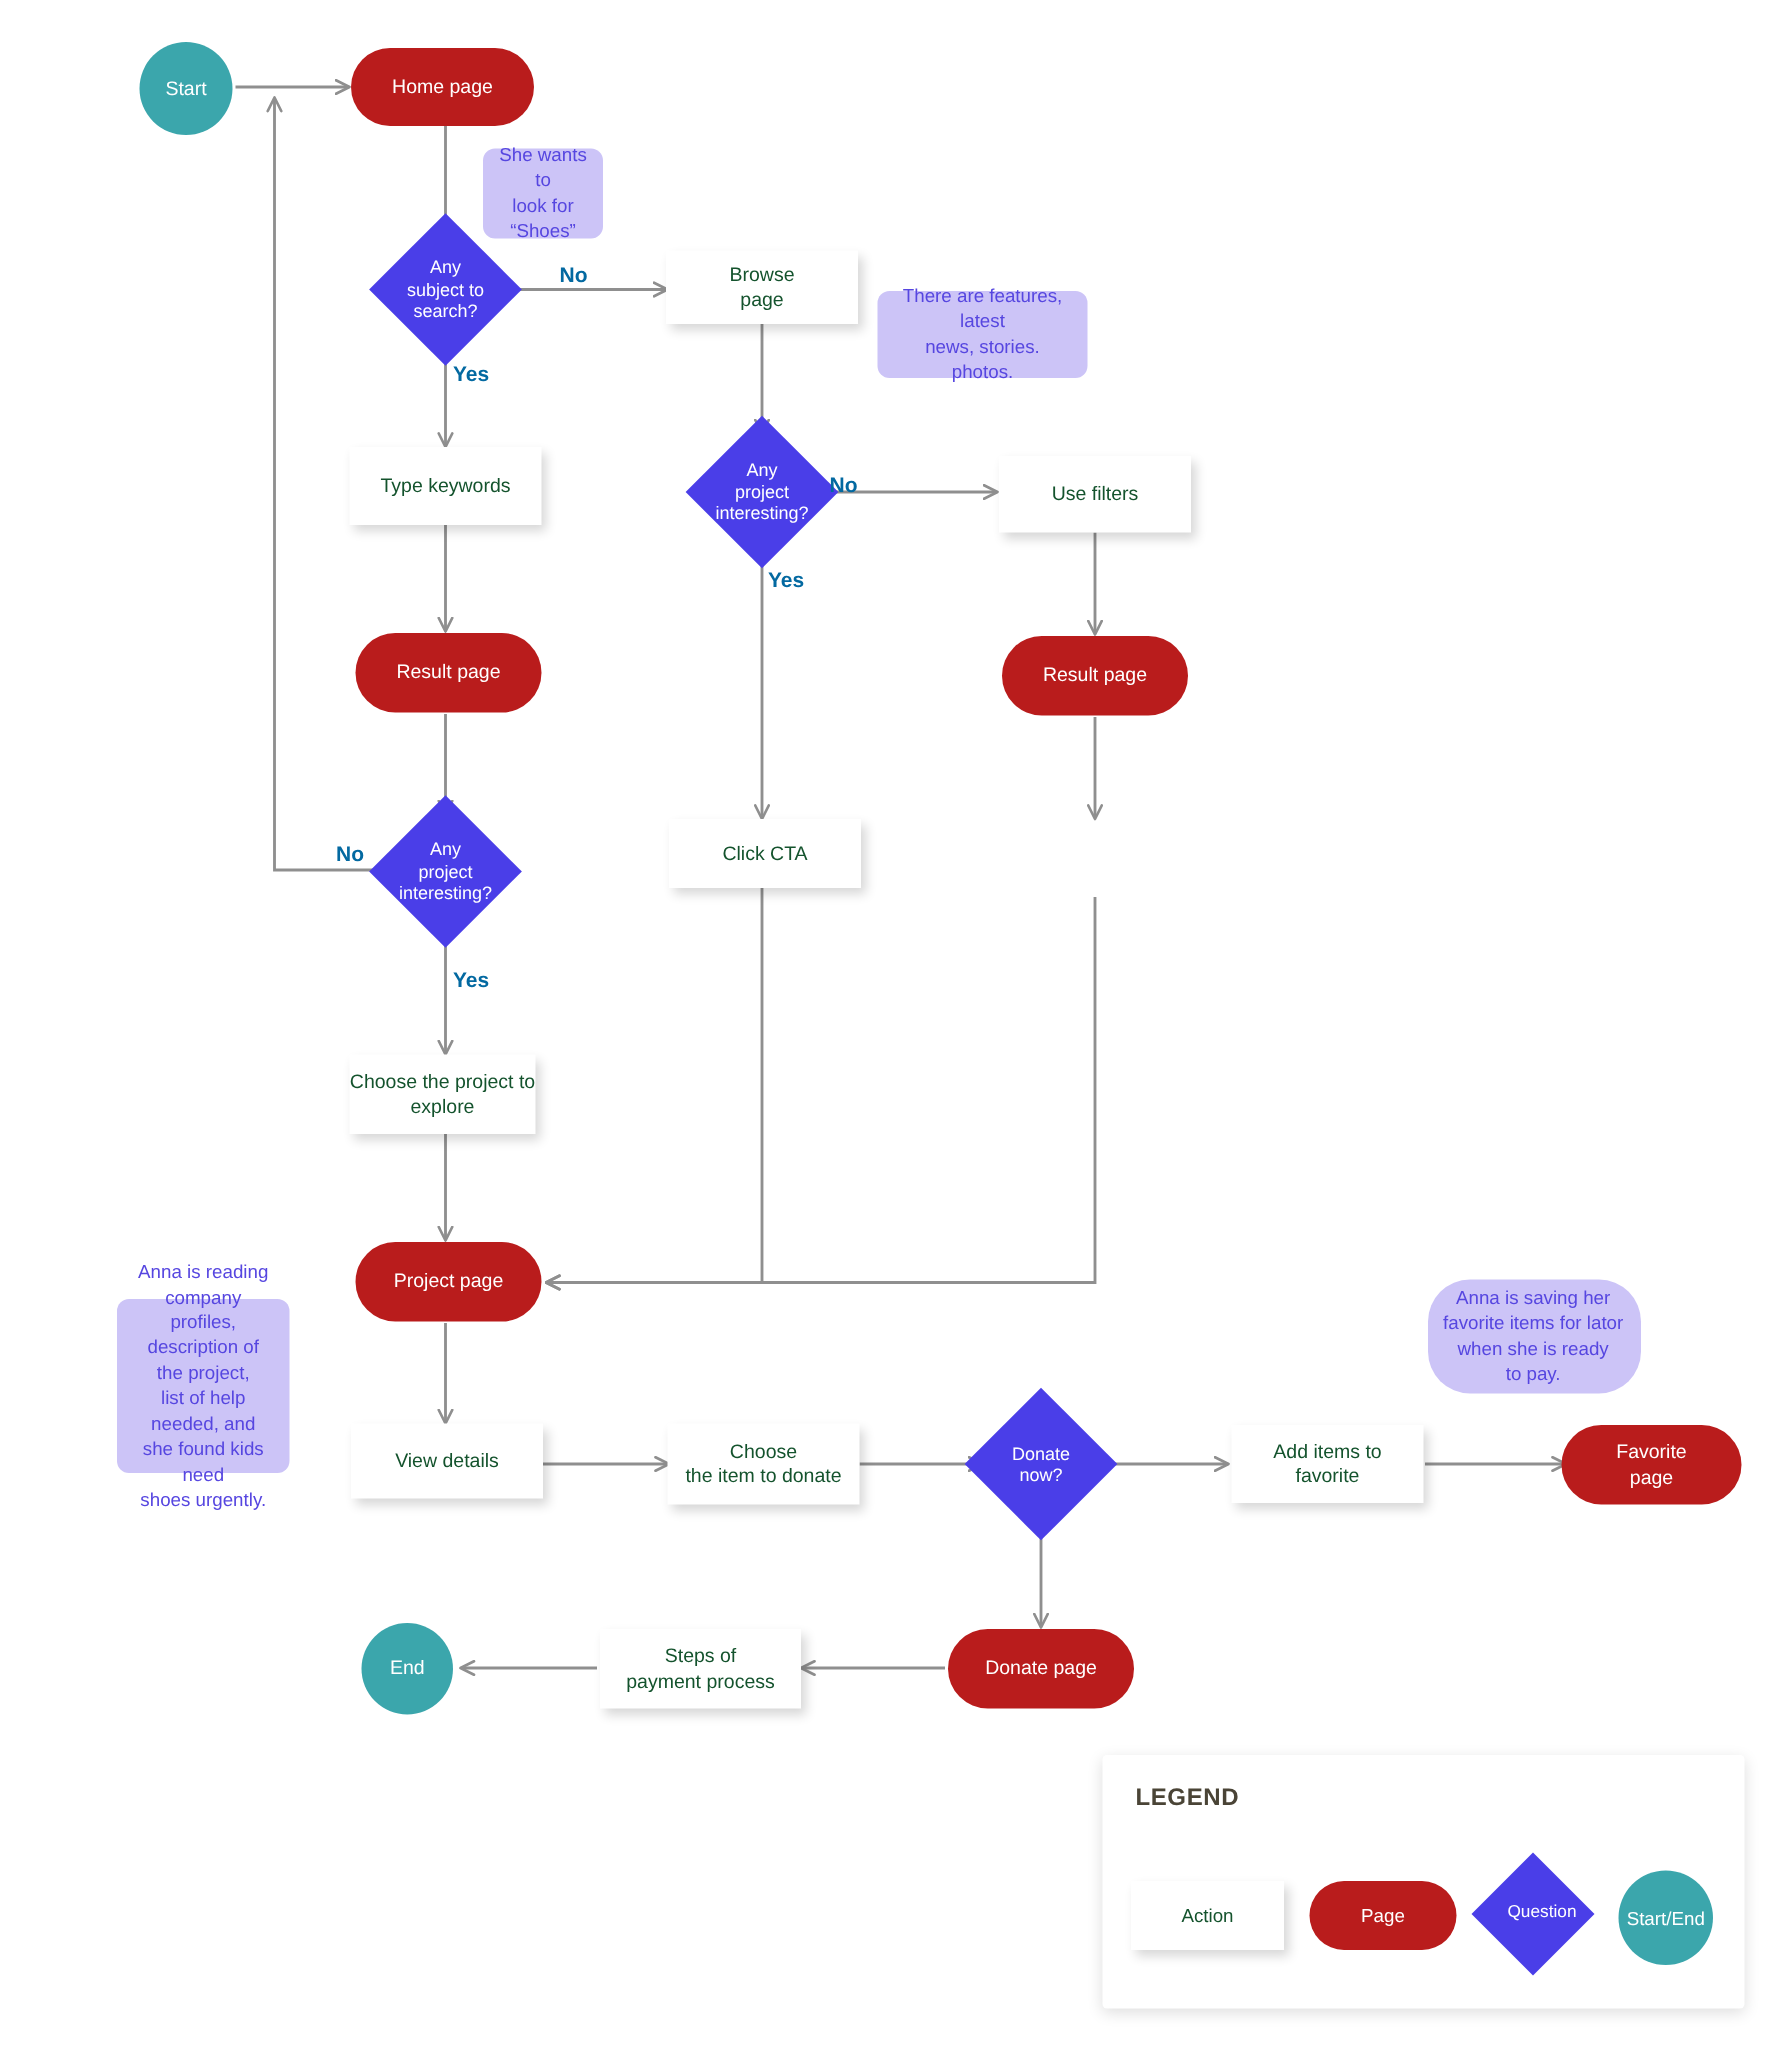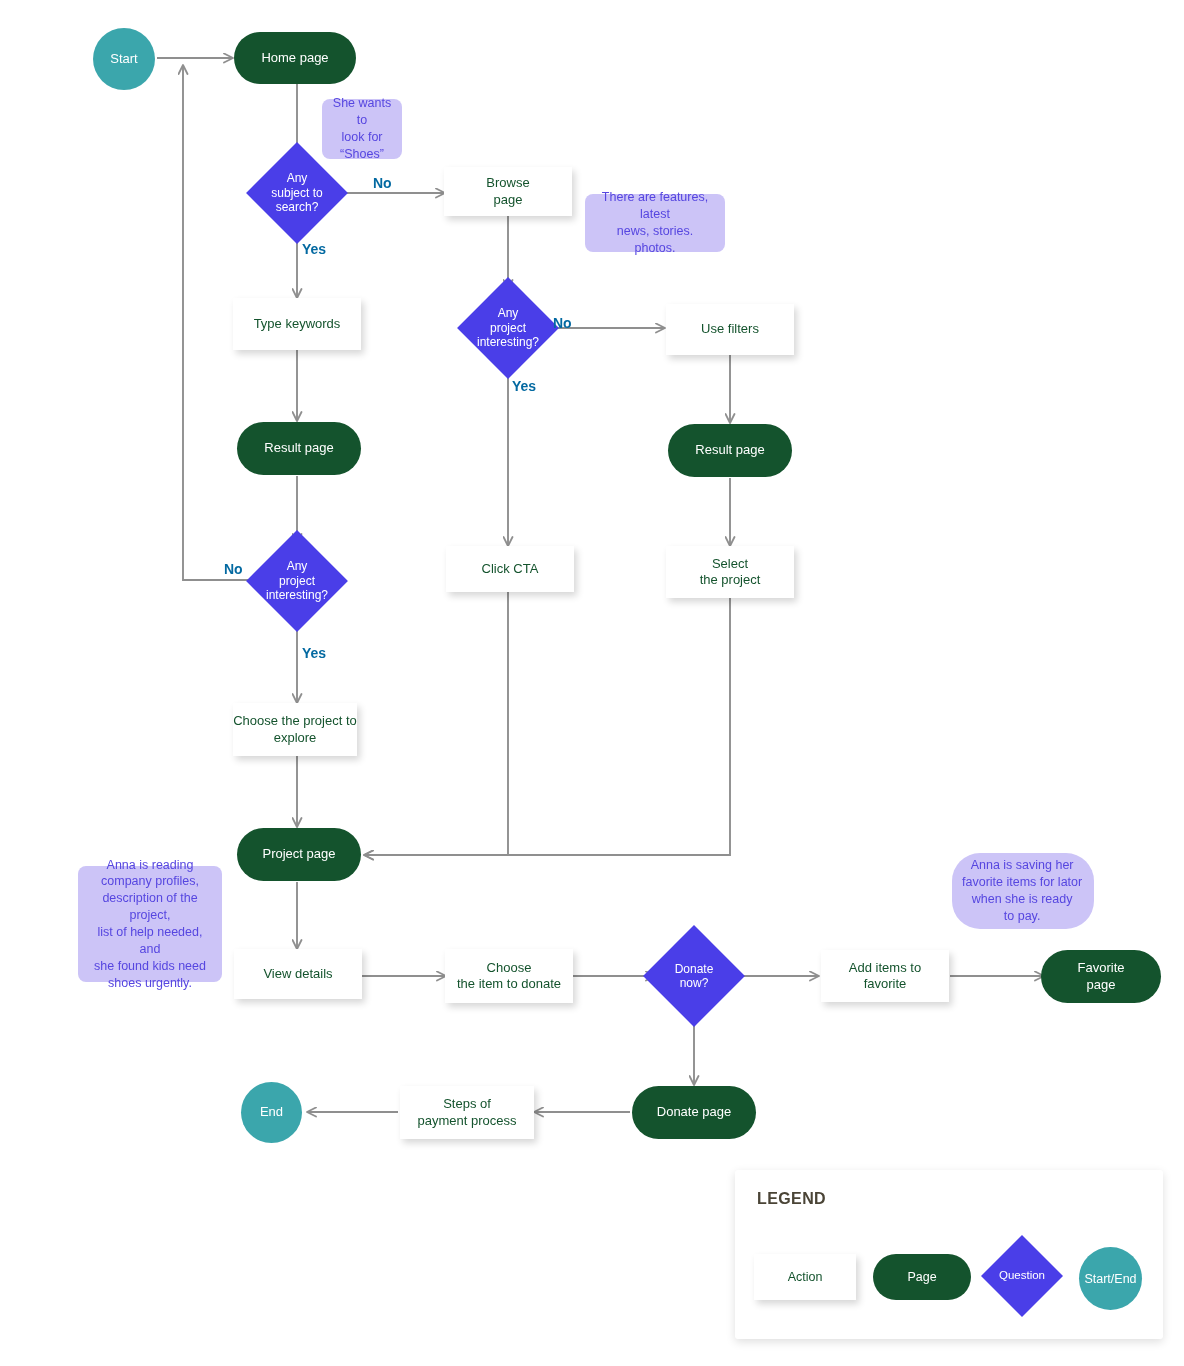--- a/index.html
+++ b/index.html
@@ -36,21 +36,21 @@
   }
   
   .n-action {
     background: #ffffff;
     color: #14532d;
     font-size: 13px;
     box-shadow: 3px 4px 7px rgba(0,0,0,0.16);
   }
   
   .n-page {
-    background: #14532d;
+    background: #b91c1c;
     color: #ffffff;
     font-size: 13px;
     border-radius: 999px;
   }
   
   .n-question {
     background: transparent;
     color: #ffffff;
     font-size: 12px;
   }
@@ -112,21 +112,21 @@
     font-size: 16px;
     font-weight: bold;
     color: #4a4436;
     letter-spacing: 0.4px;
   }
   .legend-item {
     position: absolute;
     display: flex;
     align-items: center;
     justify-content: center;
-    text-align: center;
+    text-align: right;
     box-sizing: border-box;
     font-size: 12.5px;
   }
 </style>
 </head>
 <body>
 
 <div id="canvas">
 
   <svg id="edges" viewBox="0 0 1184 1366">
@@ -263,35 +263,31 @@
     <span>No</span>
   </div>
   <div class="branch-label" style="left:302px; top:645px;">
     <span>Yes</span>
   </div>
 
   <div class="node n-action" style="left:446px; top:546px; width:128px; height:46px;">
     <span>Click CTA</span>
   </div>
 
-  <div class="node n-action" style="left:666px; top:546px; width:128px; height:52px;">
-    <span style="white-space:pre-line;">Select
-the project</span>
-  </div>
 
   <div class="node n-action" style="left:233px; top:703px; width:124px; height:53px;">
     <span style="white-space:pre-line;">Choose the project to
 explore</span>
   </div>
 
   <div class="node n-page" style="left:237px; top:828px; width:124px; height:53px;">
     <span>Project page</span>
   </div>
 
-  <div class="n-note" style="left:78px; top:866px; width:144px; height:116px;">
+  <div class="n-note" style="left:78px; top:866px; width:115px; height:116px;">
     <span style="white-space:pre-line;">Anna is reading
 company profiles,
 description of the project,
 list of help needed, and
 she found kids need
 shoes urgently.</span>
   </div>
 
   <div class="node n-action" style="left:234px; top:949px; width:128px; height:50px;">
     <span>View details</span>

